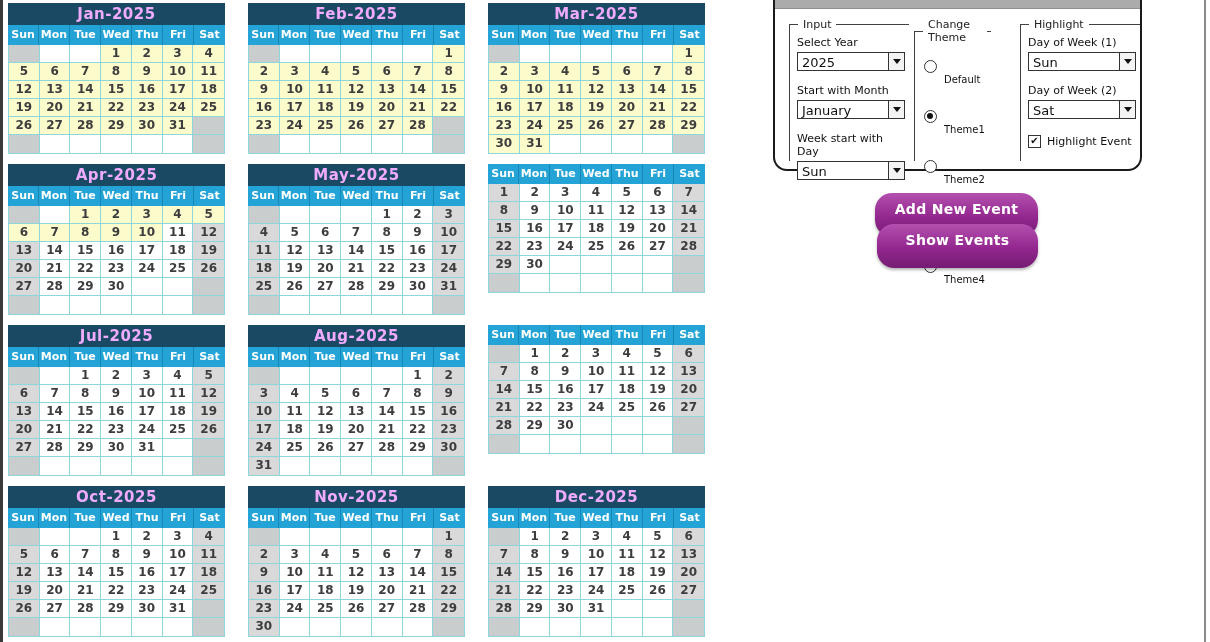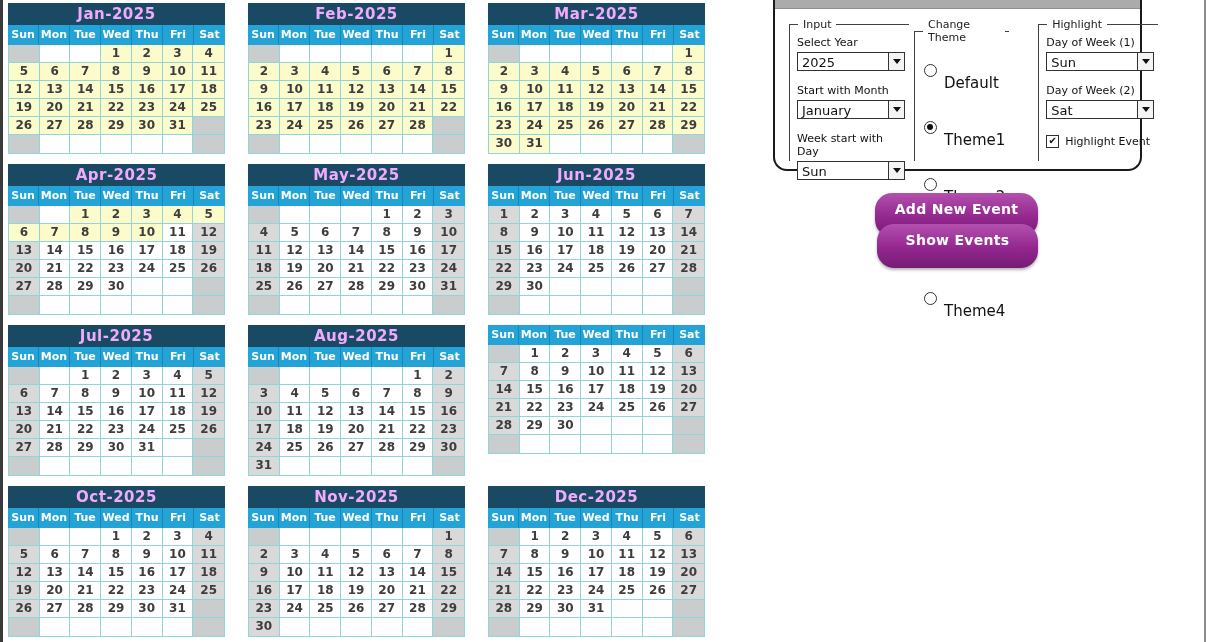--- a/index.html
+++ b/index.html
@@ -50,21 +50,21 @@
   .combo-text { flex:1; font-size:13px; color:#111; padding:2px 0 0 4px; overflow:hidden; }
   .combo-btn { width:16px; border-left:1px solid #333; display:flex; align-items:center;
                justify-content:center; background:#f4f4f4; }
   .combo-btn::after { content:''; border-left:4px solid transparent;
                       border-right:4px solid transparent; border-top:5px solid #111; }
   .radio-row { display:flex; align-items:center; margin:3px 0 13px 2px; cursor:default; }
   .radio { width:13px; height:13px; border:1.5px solid #333; border-radius:50%;
            margin-right:7px; position:relative; background:#fff; flex:none; }
   .radio.sel::after { content:''; position:absolute; left:2px; top:2px; width:6px; height:6px;
                       border-radius:50%; background:#111; }
-  .radio-label { font-size:15px; color:#111;margin-top:26px; }
+  .radio-label { font-size:10px; color:#111;margin-top:26px; }
   .check-row { display:flex; align-items:center; margin-top:16px; }
   .checkbox { width:13px; height:13px; border:1.5px solid #333; background:#fff; flex:none;
               font-size:10px; line-height:10px; font-weight:bold; color:#111; text-align:center;
               margin-right:6px; }
   .check-label { font-size:11px; color:#111; }
 
   
   .btn { position:absolute; height:44px; border-radius:17px; color:#fff; font-weight:bold;
          font-size:14px; text-align:center; line-height:32px; cursor:pointer;
          background:linear-gradient(180deg,#b350ae 0%,#93278f 55%,#751c73 100%);
@@ -414,21 +414,20 @@
             <div class="cell"></div>
             <div class="cell"></div>
             <div class="cell"></div>
             <div class="cell"></div>
             <div class="cell"></div>
             <div class="cell c-we"></div>
           </div>
         </div>
       </div>
       <div class="month">
-        <div class="month-title">Jun-2025</div>
         <div class="dow-row">
           <div class="dow">Sun</div>
           <div class="dow">Mon</div>
           <div class="dow">Tue</div>
           <div class="dow">Wed</div>
           <div class="dow">Thu</div>
           <div class="dow">Fri</div>
           <div class="dow">Sat</div>
         </div>
         <div class="month-body">

